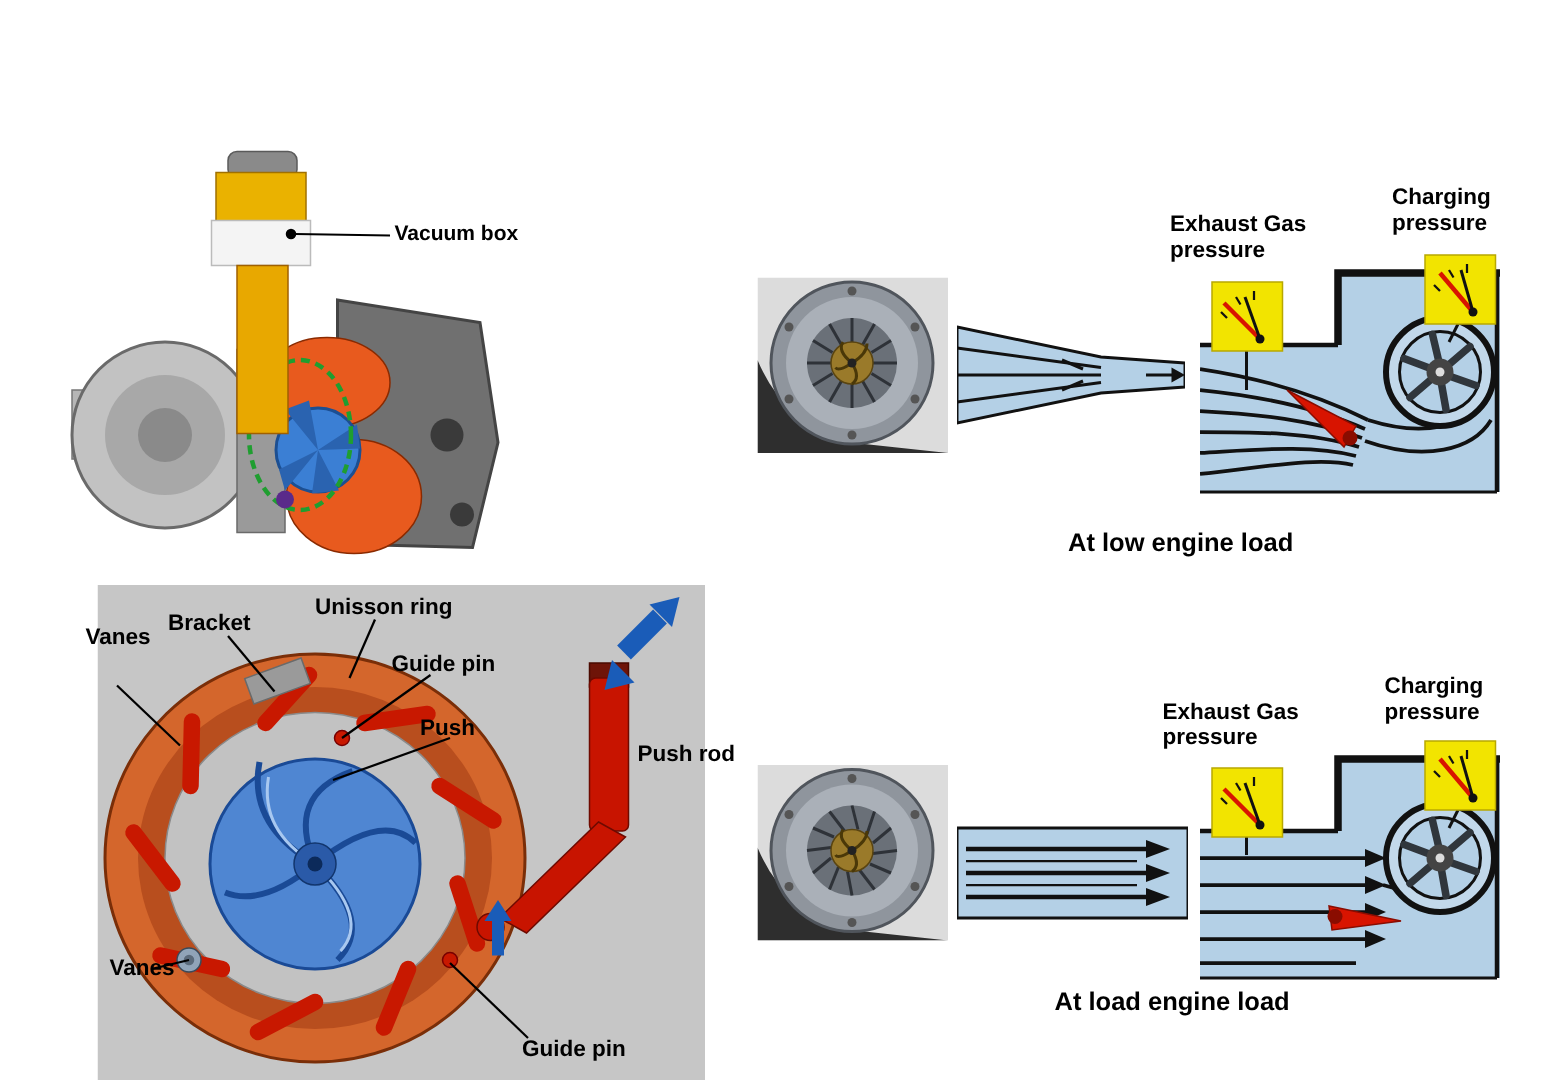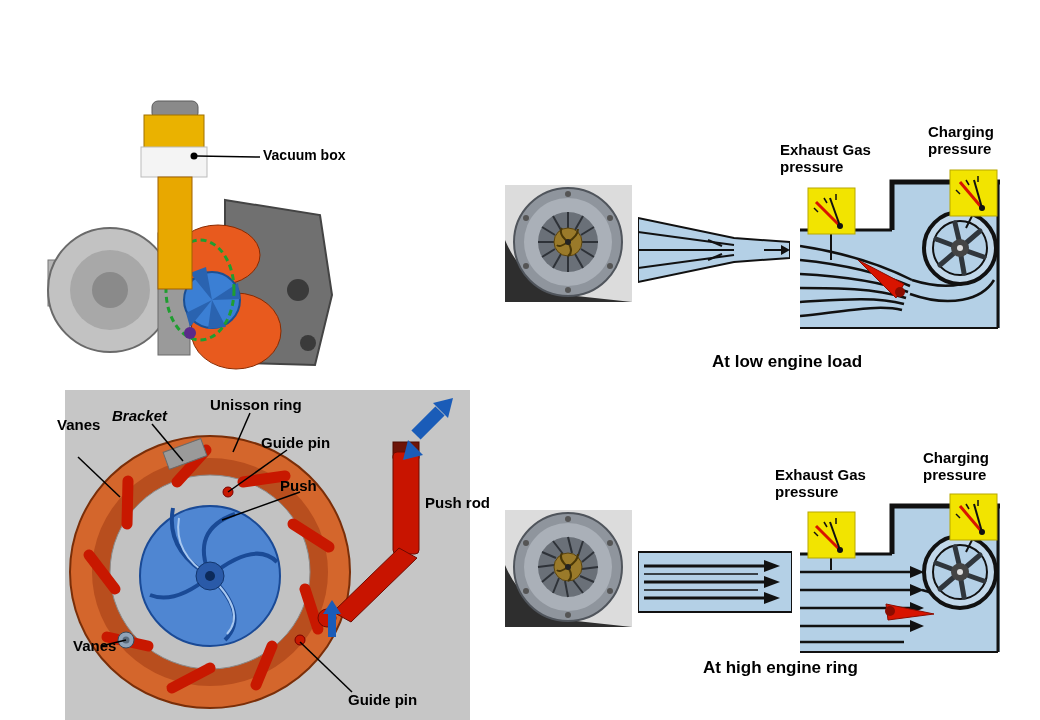--- a/index.html
+++ b/index.html
@@ -329,30 +329,30 @@
       <line x1="287" y1="450" x2="228" y2="492"></line>
       <line x1="300" y1="492" x2="222" y2="520"></line>
       <line x1="101" y1="646" x2="126" y2="640"></line>
       <line x1="352" y1="692" x2="300" y2="642"></line>
     </g>
     <circle cx="194" cy="156" r="3.5" fill="#000"></circle>
   </svg>
 
   <div class="lbl lbl-lg" style="left:263px;top:147px;">Vacuum box</div>
 
-  <div class="lbl" style="left:112px;top:407px;font-style:italic;">Bracket</div>
+  <div class="lbl" style="left:112px;top:407px;">Bracket</div>
   <div class="lbl" style="left:210px;top:396px;text-align:center;">Unisson ring</div>
   <div class="lbl" style="left:45px;top:416px;margin-left:12px;">Vanes</div>
   <div class="lbl" style="left:261px;top:434px;">Guide pin</div>
   <div class="lbl" style="left:280px;top:477px;">Push</div>
   <div class="lbl" style="left:425px;top:494px;">Push rod</div>
   <div class="lbl" style="left:73px;top:637px;">Vanes</div>
   <div class="lbl" style="left:348px;top:691px;">Guide pin</div>
 
   <div class="lbl wrap" style="left:780px;top:141px;width:104px;">Exhaust Gas pressure</div>
   <div class="lbl wrap" style="left:928px;top:123px;width:88px;">Charging pressure</div>
   <div class="caption" style="left:712px;top:332px;margin-top:20px;">At low engine load</div>
 
   <div class="lbl wrap" style="left:775px;top:466px;width:104px;">Exhaust Gas pressure</div>
   <div class="lbl wrap" style="left:923px;top:449px;width:88px;">Charging pressure</div>
-  <div class="caption" style="left:703px;top:658px;">At high engine ring</div>
+  <div class="caption" style="left:703px;top:658px;">At load engine load</div>
 
 </div>
 
 </body></html>

